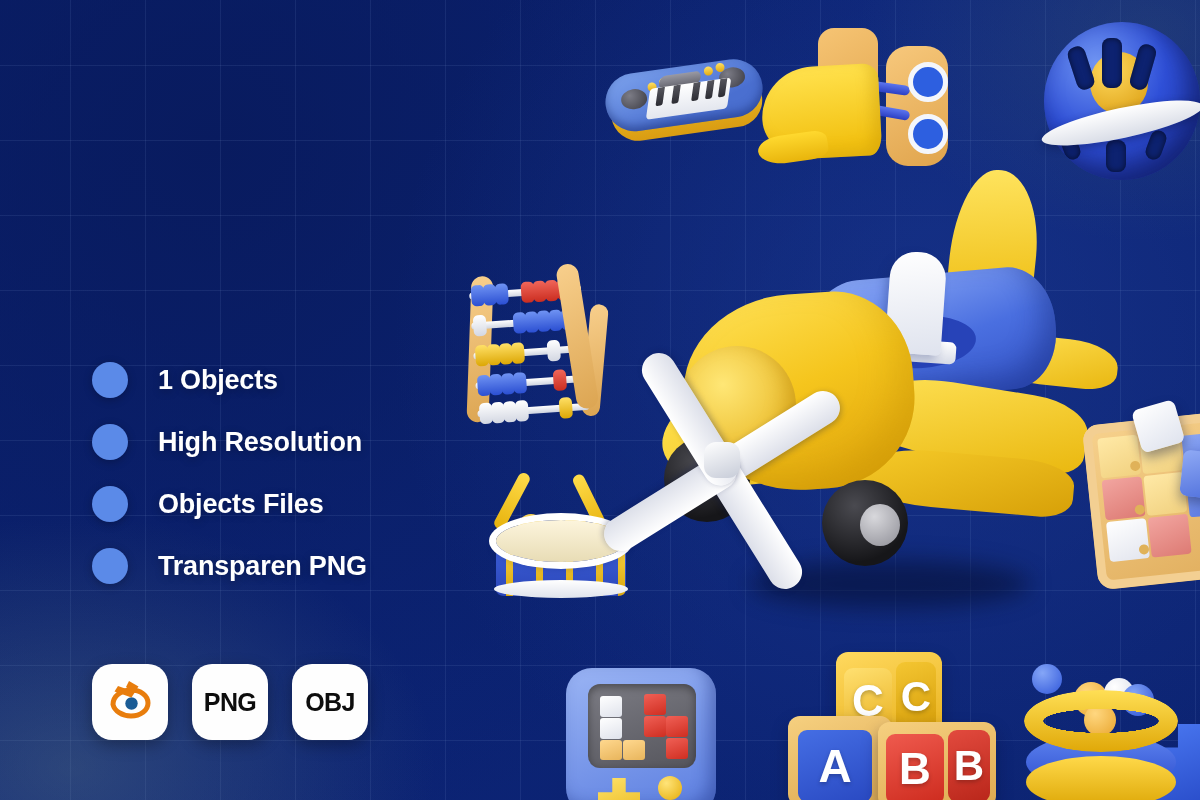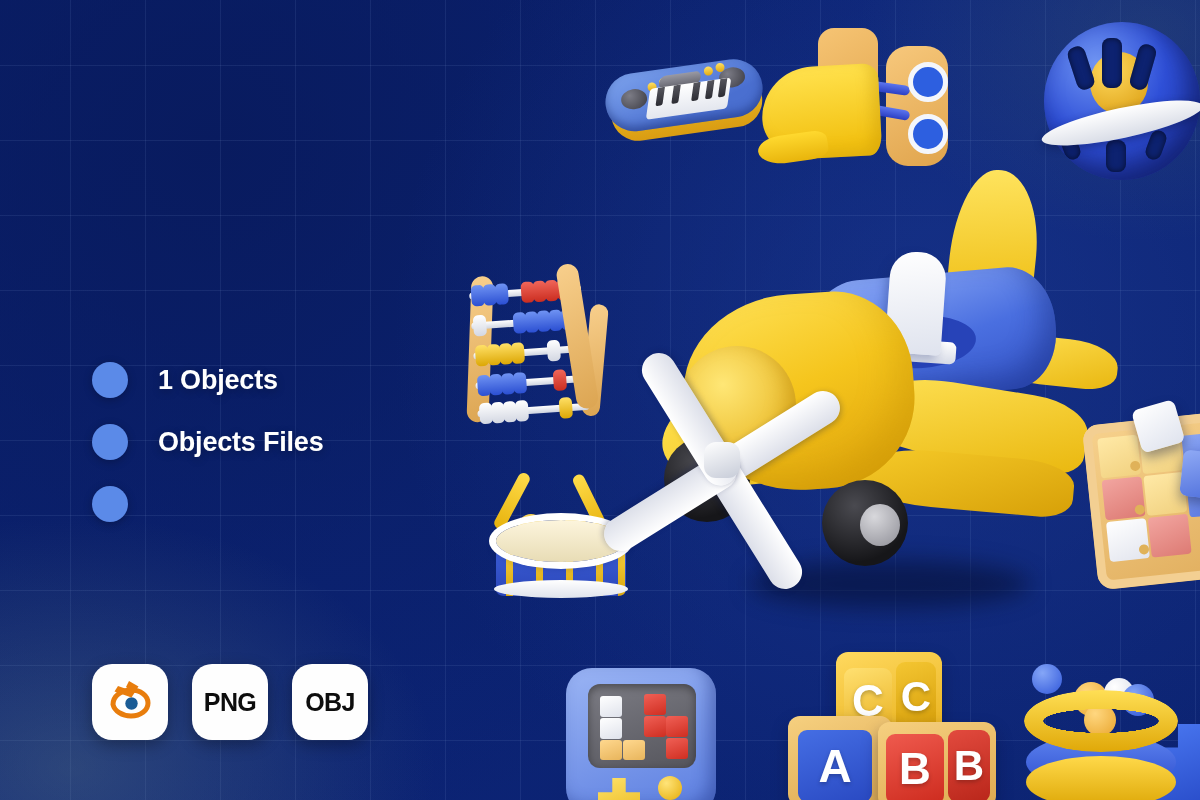--- a/index.html
+++ b/index.html
@@ -288,24 +288,29 @@
 
 
 
   <div class="features">
     <div class="feature">
       <span class="dot"></span>
       <span class="feature-label">1 Objects</span>
     </div>
     <div class="feature">
       <span class="dot"></span>
-      <span class="feature-label">Objects Files</span>
+      <span class="feature-label">High Resolution</span>
     </div>
     <div class="feature">
       <span class="dot"></span>
+      <span class="feature-label">Objects Files</span>
+    </div>
+    <div class="feature">
+      <span class="dot"></span>
+      <span class="feature-label">Transparen PNG</span>
     </div>
   </div>
 
   <div class="formats">
     <div class="fmt">
       <span>
         <svg width="46" height="42" viewBox="0 0 46 42">
           <path d="M6 26.5 C6 18 14.5 12 24 12 C33.5 12 41 17.5 41 25 C41 32.5 33.5 38 24 38 C15 38 7.5 33 6 26.5 Z" fill="none" stroke="#e87d0d" stroke-width="5"></path>
           <circle cx="24.5" cy="25.5" r="6.2" fill="#1a5c96"></circle>
           <path d="M11 8 L28 14 L24.5 19.5 L7.5 13.5 Z" fill="#e87d0d"></path>

